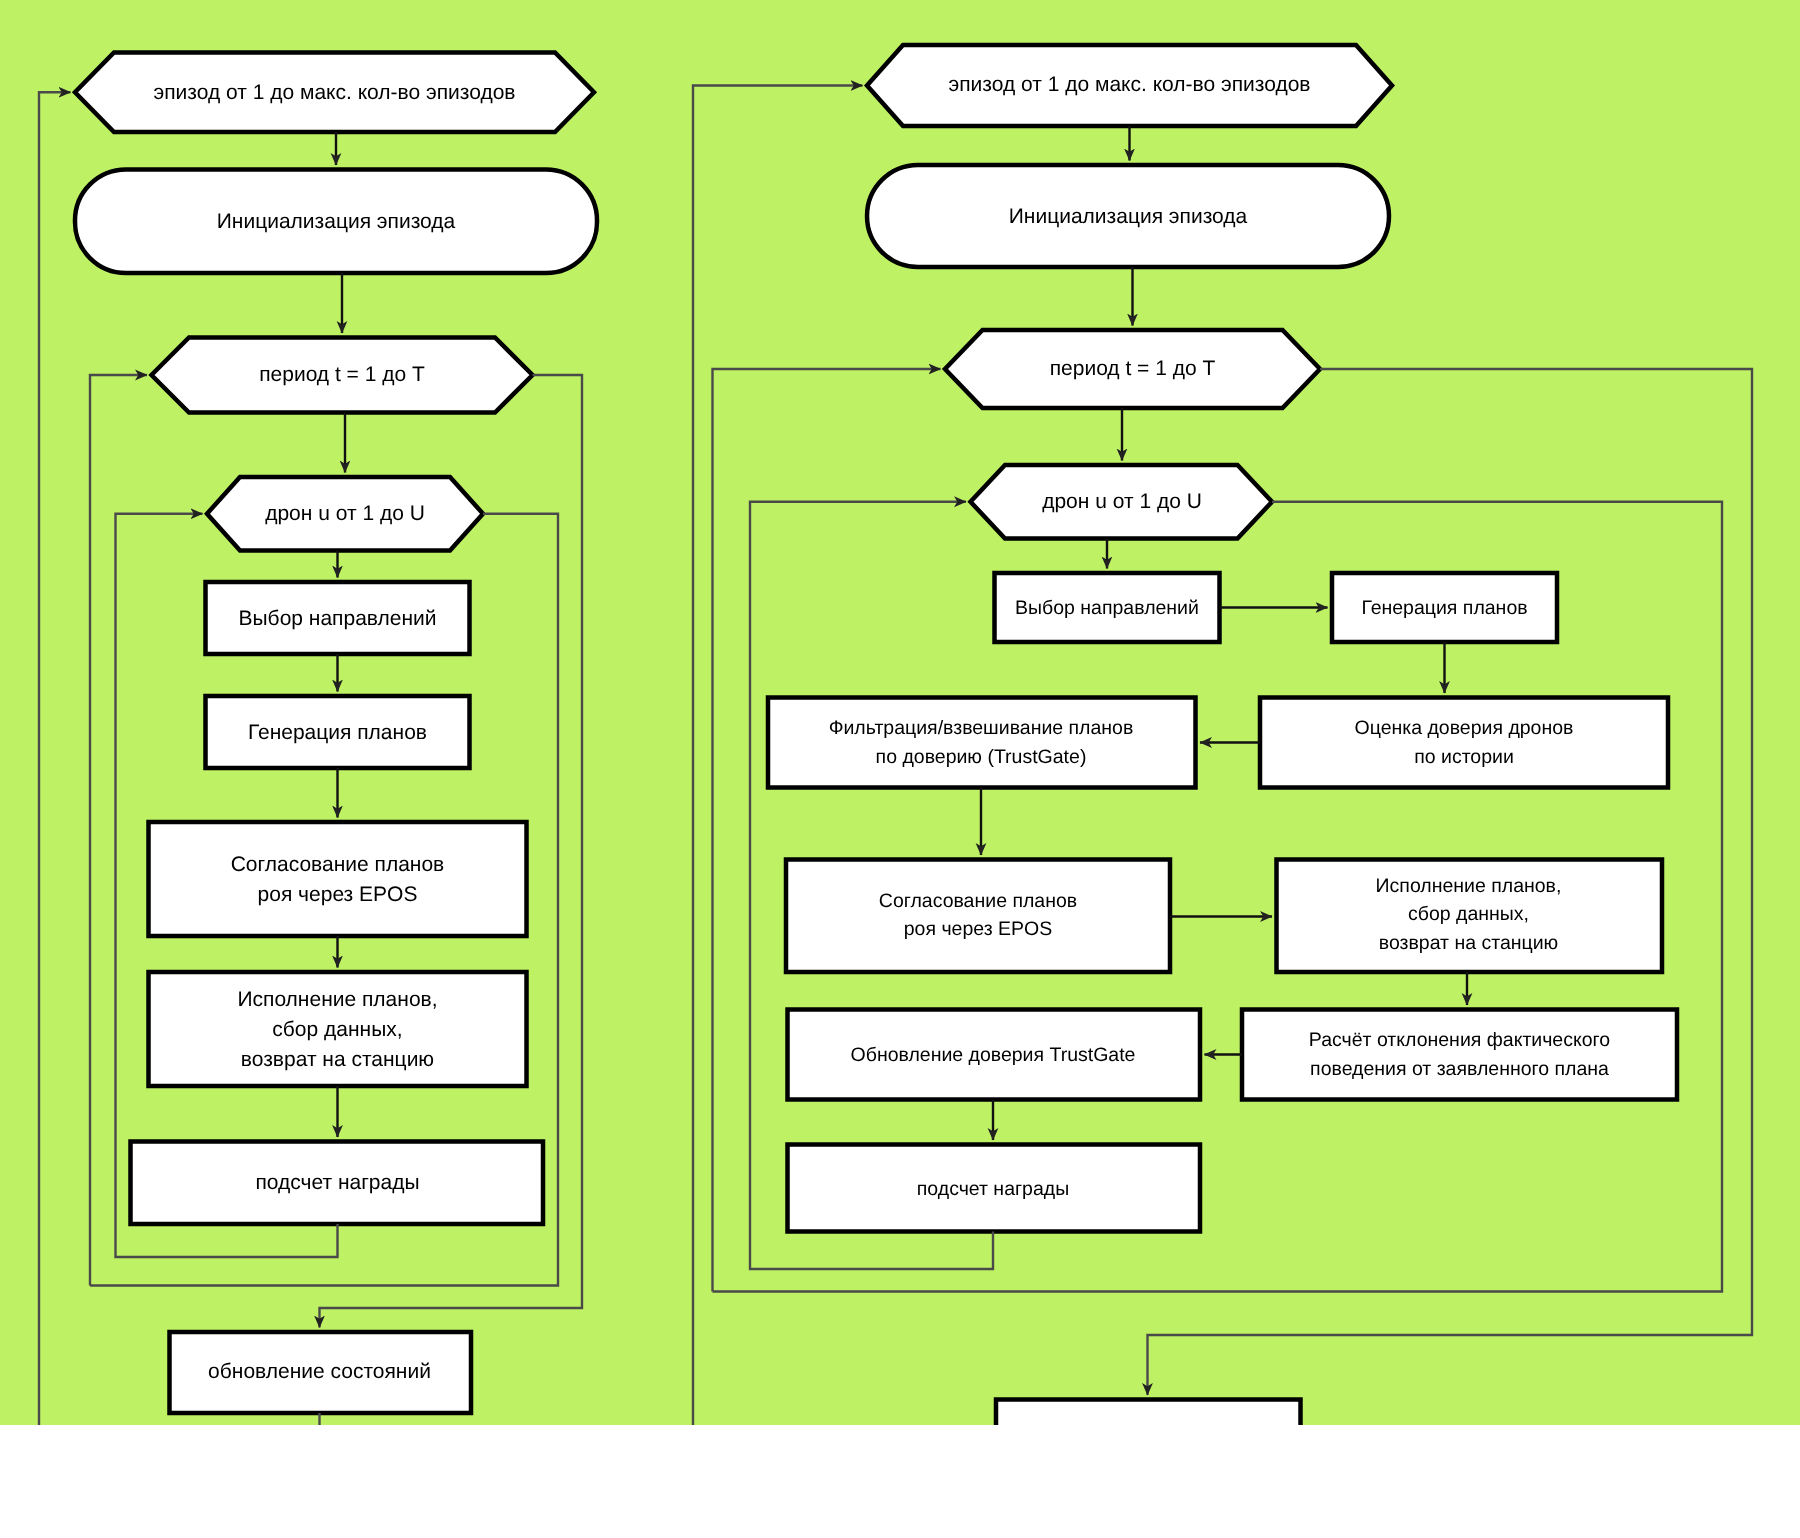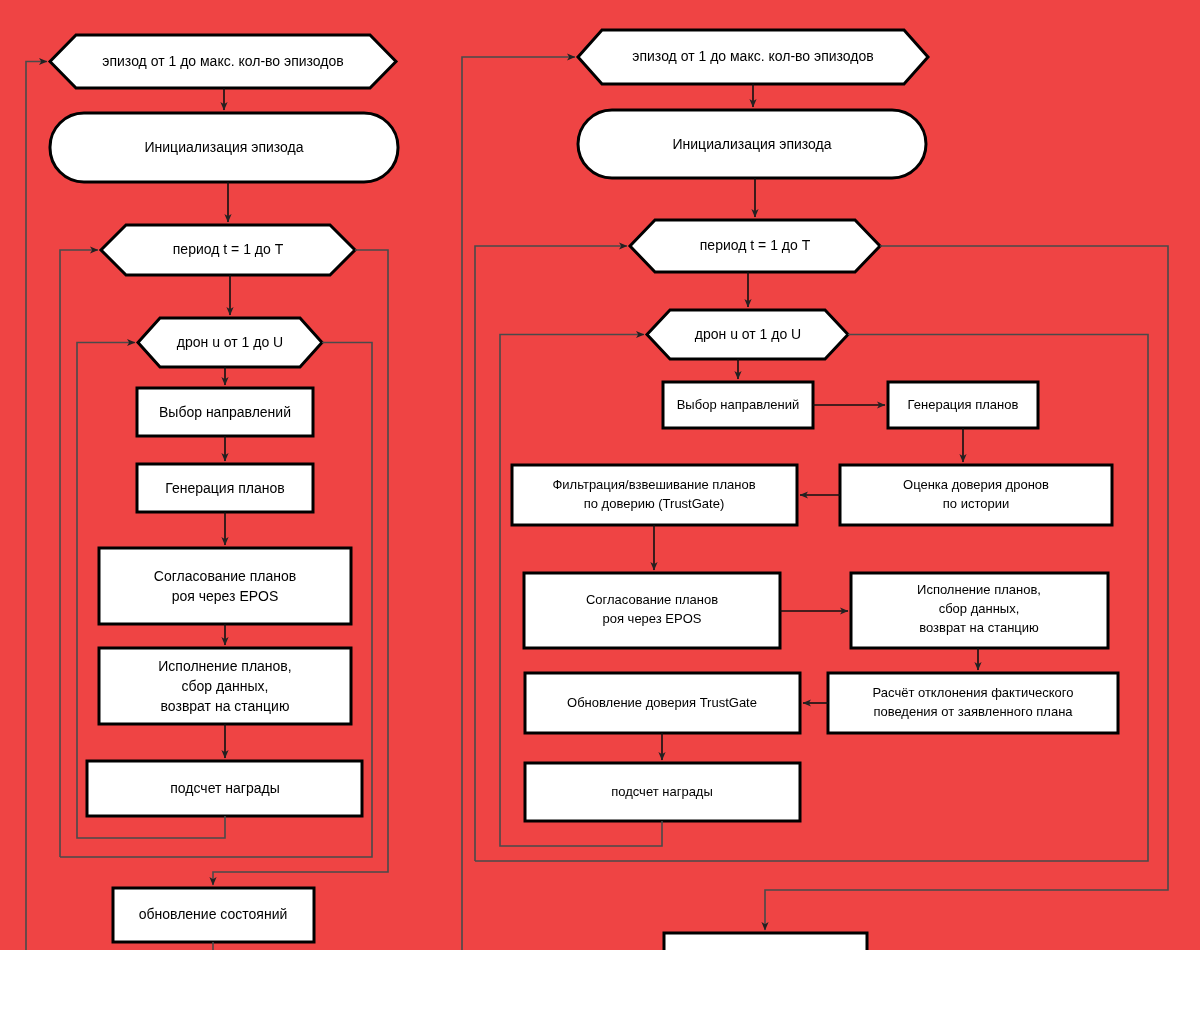--- a/index.html
+++ b/index.html
@@ -4,21 +4,21 @@
 <style>
   html, body {
     margin: 0;
     padding: 0;
     background: #ffffff;
   }
   #canvas {
     position: relative;
     width: 1200px;
     height: 950px;
-    background: #ef4444;
+    background: #bef264;
     font-family: "Liberation Sans", sans-serif;
   }
   svg.flow {
     display: block;
     width: 1200px;
     height: 1025px;
   }
   .node-shape {
     fill: #ffffff;
     stroke: #000000;

